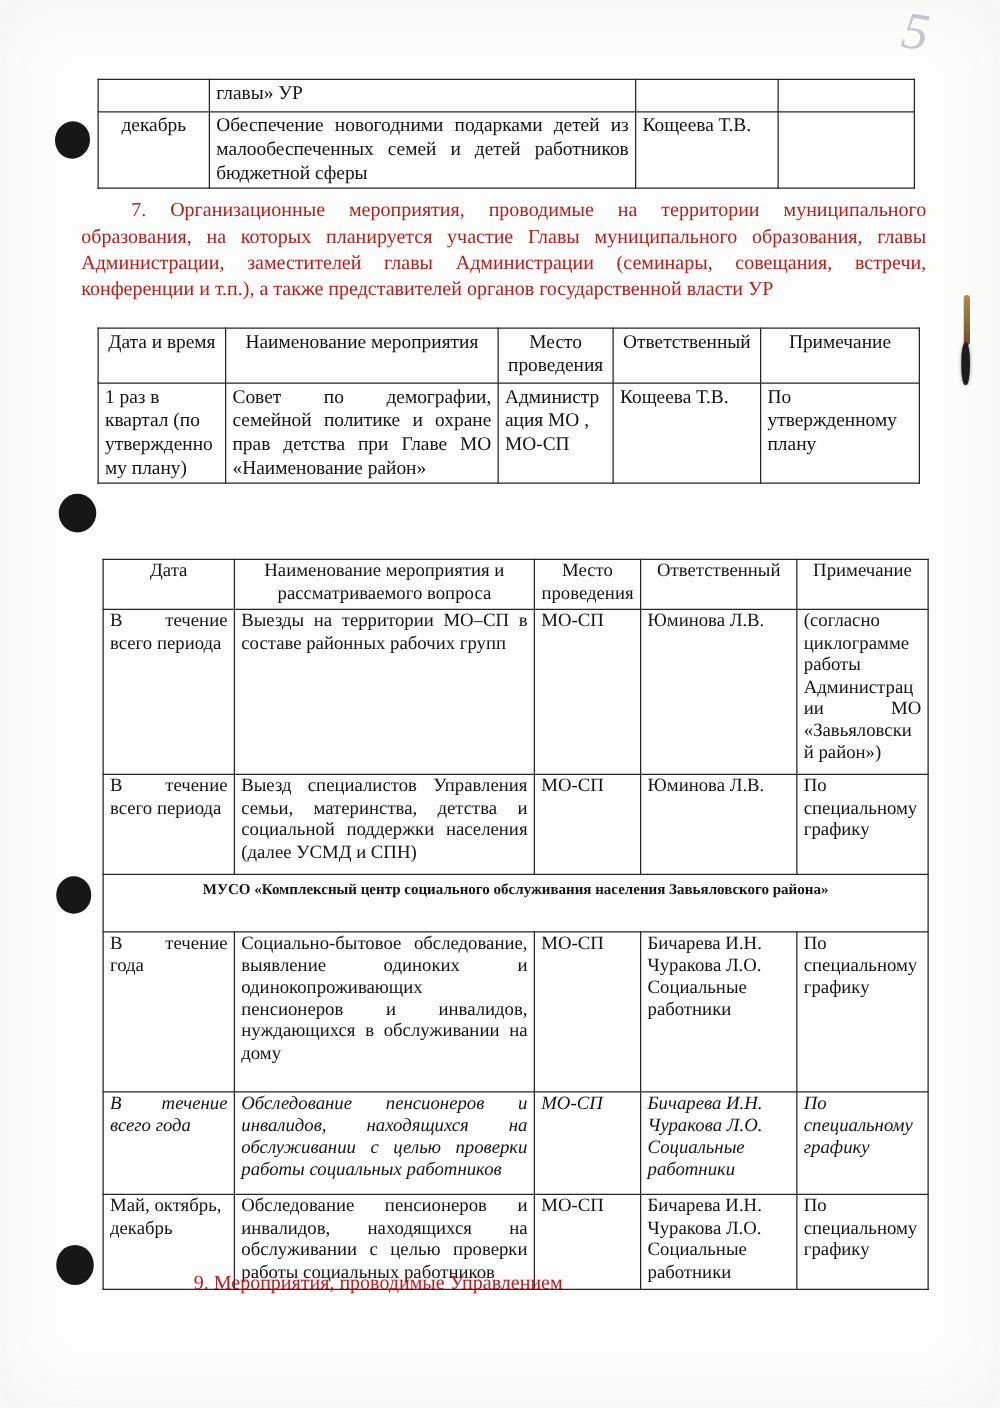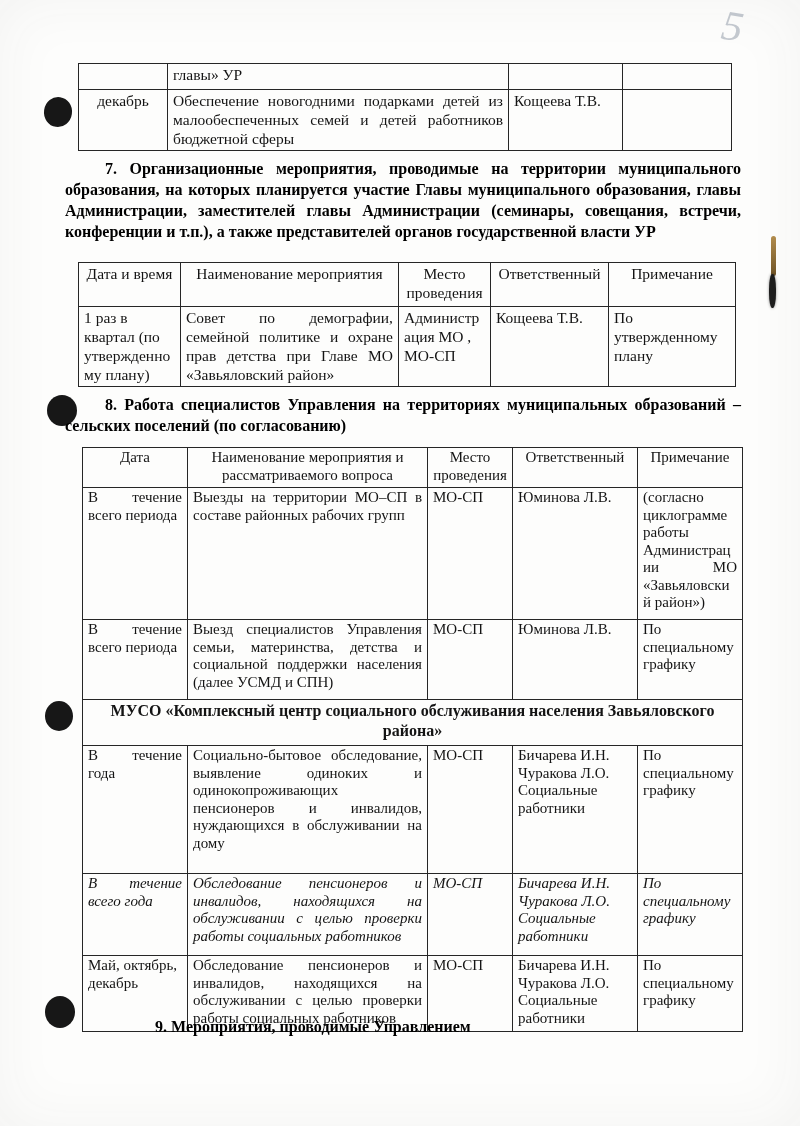--- a/index.html
+++ b/index.html
@@ -24,22 +24,22 @@
     position:absolute;left:722px;top:2px;
     font-size:42px;font-style:italic;
     color:rgba(148,157,170,0.55);
     transform:rotate(9deg);
   }
   .edge-brown{position:absolute;left:771px;top:236px;width:5px;height:40px;
     background:linear-gradient(#b28c4c,#6d5226);border-radius:3px;}
   .edge-black{position:absolute;left:769px;top:274px;width:7px;height:34px;
     background:#1d1d1d;border-radius:45%;box-shadow:0 0 3px rgba(0,0,0,.45);}
   
-  .h{position:absolute;font-weight:bold;font-size:16px;line-height:21px;
-     text-align:justify;color:#000000;}
+  .h{position:absolute;font-weight:normal;font-size:16px;line-height:21px;
+     text-align:justify;color:#b91c1c;}
   .h7{left:65px;top:158px;width:676px;text-indent:40px;}
   .h8{left:65px;top:394px;width:676px;text-indent:40px;}
   .h9{left:155px;top:1016px;text-align:left;}
   
   table.tbl{position:absolute;border-collapse:collapse;table-layout:fixed;}
   table.tbl td{
     border:1.5px solid #262626;
     vertical-align:top;
     padding:1px 5px 2px 5px;
     overflow-wrap:break-word;
@@ -51,21 +51,21 @@
   .t7{left:78px;top:262px;width:657px;font-size:15.5px;line-height:19px;}
   .t7 tr.hdr td{text-align:center;height:40px;margin-top:21px;}
   .t8{left:82px;top:447px;width:660px;font-size:15px;line-height:17.5px;}
   .t8 tr.hdr td{text-align:center;height:36px;}
   .t8 tr.r1 td{height:128px;}
   .t8 tr.r2 td{height:76px;}
   .t8 tr.r3 td{height:124px;}
   .t8 tr.r4 td{height:78px;font-style:italic;}
   .t8 tr.r5 td{height:72px;}
   td.merged{
-    text-align:center;font-weight:bold;font-size:16px;line-height:20px;
+    text-align:center;font-weight:bold;font-size:12px;line-height:20px;
     height:42px;vertical-align:middle;padding-top:2px;
   }
   .j{text-align:justify;}
 </style>
 </head>
 <body>
 
 <div class="page">
 
   <div class="dot dot1"></div>
@@ -112,29 +112,28 @@
     <tbody>
         <tr class="hdr">
       <td>Дата и время</td>
       <td>Наименование мероприятия</td>
       <td>Место проведения</td>
       <td>Ответственный</td>
       <td>Примечание</td>
     </tr>
     <tr>
       <td>1 раз в квартал (по утвержденному плану)</td>
-      <td class="j">Совет по демографии, семейной политике и охране прав детства при Главе МО «Завьяловский район»</td>
+      <td class="j">Совет по демографии, семейной политике и охране прав детства при Главе МО «Наименование район»</td>
       <td>Администрация МО , МО-СП</td>
       <td>Кощеева Т.В.</td>
       <td>По утвержденному плану</td>
     </tr>
   </tbody>
     </table>
 
-  <div class="h h8">8. Работа специалистов Управления на территориях муниципальных образований – сельских поселений (по согласованию)</div>
 
   <table class="tbl t8">
     <colgroup>
         <col style="width:105px">
         <col style="width:240px">
         <col style="width:85px">
         <col style="width:125px">
         <col style="width:105px">
       </colgroup>
     <tbody>

